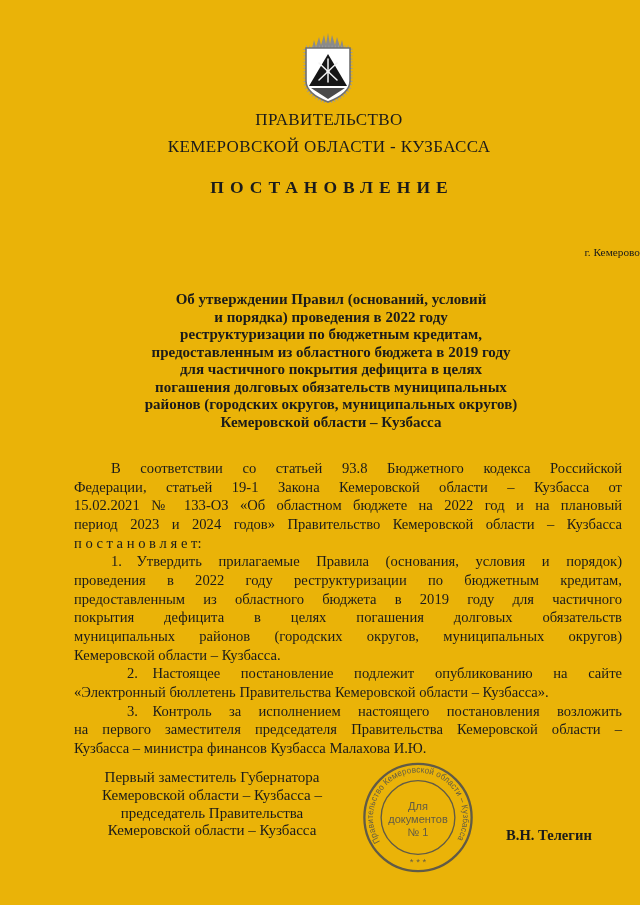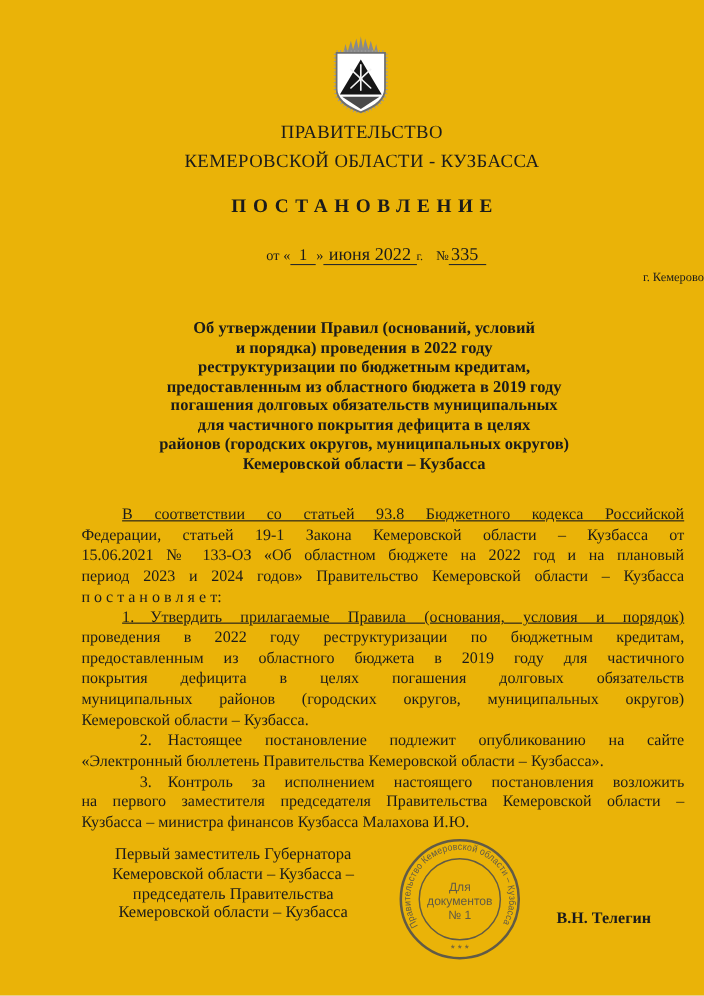--- a/index.html
+++ b/index.html
@@ -26,21 +26,21 @@
   .dateline .num{font-size:16.5px;padding:0 7px 0 2px;}
   .city{position:absolute;left:0;top:246px;width:640px;padding-left:44px;box-sizing:border-box;
        text-align:right;font-size:11.3px;}
   
   .title{position:absolute;left:0;top:291px;width:640px;padding-left:22px;box-sizing:border-box;
        text-align:center;font-weight:bold;font-size:15px;line-height:17.55px;}
   
   .body{position:absolute;left:74px;top:459px;width:548px;font-size:14.6px;line-height:18.65px;}
   .bl{text-align:justify;text-align-last:justify;}
   .bl.last{text-align-last:left;}
-  .bl.ind1{padding-left:37px;text-decoration:underline;}
+  .bl.ind1{padding-left:37px;}
   .bl.ind2{padding-left:53px;}
   
   .sig{position:absolute;left:86px;top:769px;width:252px;text-align:center;
        font-size:15px;line-height:17.8px;}
   .sig-name{position:absolute;left:506px;top:827px;font-size:14.6px;white-space:nowrap;font-weight:bold;}
   .stamp{position:absolute;left:354px;top:761px;width:128px;height:113px;opacity:.88;}
 </style>
 </head>
 <body>
 
@@ -60,40 +60,37 @@
     <circle cx="27" cy="38.5" r="1.6" fill="#f2f2f2"></circle>
   </svg>
 
   <div class="org">
     <div>ПРАВИТЕЛЬСТВО</div>
     <div>КЕМЕРОВСКОЙ ОБЛАСТИ - КУЗБАССА</div>
   </div>
 
   <div class="doctype">ПОСТАНОВЛЕНИЕ</div>
 
-  <div class="dateline">
-    <span class="sm">от «</span><span class="u day">1</span><span class="sm">»</span><span class="u my">июня 2022</span><span class="xs">г.</span><span class="nsign">№</span><span class="u num">335</span>
-  </div>
   <div class="city">г. Кемерово</div>
 
   <div class="title">
     <div>Об утверждении Правил (оснований, условий</div>
     <div>и порядка) проведения в 2022 году</div>
     <div>реструктуризации по бюджетным кредитам,</div>
     <div>предоставленным из областного бюджета в 2019 году</div>
+    <div>для частичного покрытия дефицита в целях</div>
     <div>погашения долговых обязательств муниципальных</div>
-    <div>для частичного покрытия дефицита в целях</div>
     <div>районов (городских округов, муниципальных округов)</div>
     <div>Кемеровской области – Кузбасса</div>
   </div>
 
   <div class="body">
     <div class="bl ind1">В соответствии со статьей 93.8 Бюджетного кодекса Российской</div>
     <div class="bl">Федерации, статьей 19-1 Закона Кемеровской области – Кузбасса от</div>
-    <div class="bl">15.06.2021 № 133-ОЗ «Об областном бюджете на 2022 год и на плановый</div>
+    <div class="bl">15.02.2021 № 133-ОЗ «Об областном бюджете на 2022 год и на плановый</div>
     <div class="bl">период 2023 и 2024 годов» Правительство Кемеровской области – Кузбасса</div>
     <div class="bl last">п о с т а н о в л я е т:</div>
 
     <div class="bl ind1">1. Утвердить прилагаемые Правила (основания, условия и порядок)</div>
     <div class="bl">проведения в 2022 году реструктуризации по бюджетным кредитам,</div>
     <div class="bl">предоставленным из областного бюджета в 2019 году для частичного</div>
     <div class="bl">покрытия дефицита в целях погашения долговых обязательств</div>
     <div class="bl">муниципальных районов (городских округов, муниципальных округов)</div>
     <div class="bl last">Кемеровской области – Кузбасса.</div>
 

